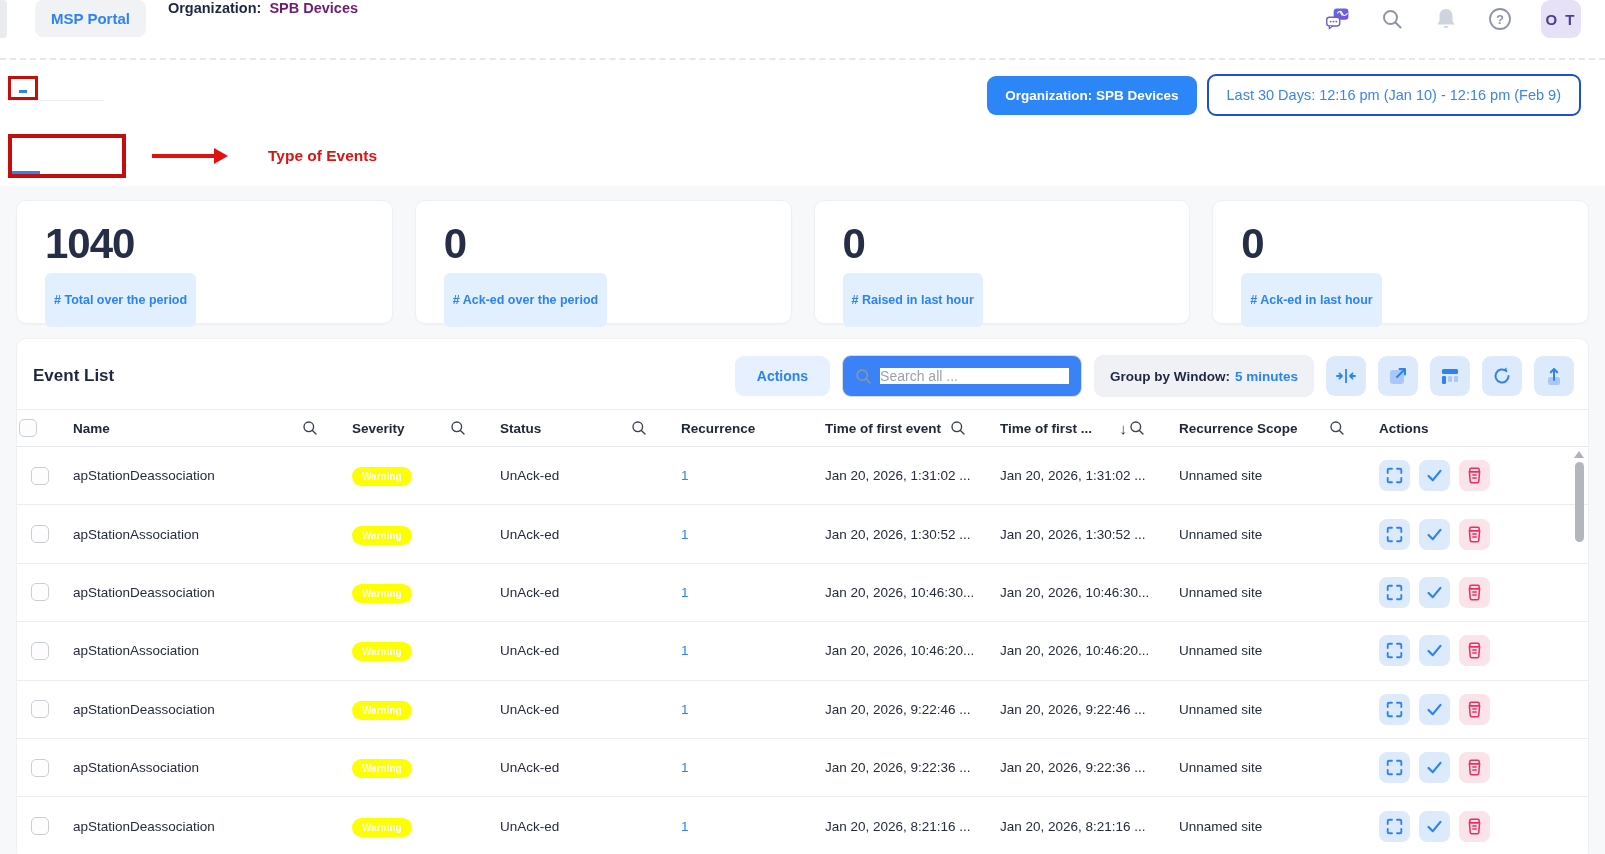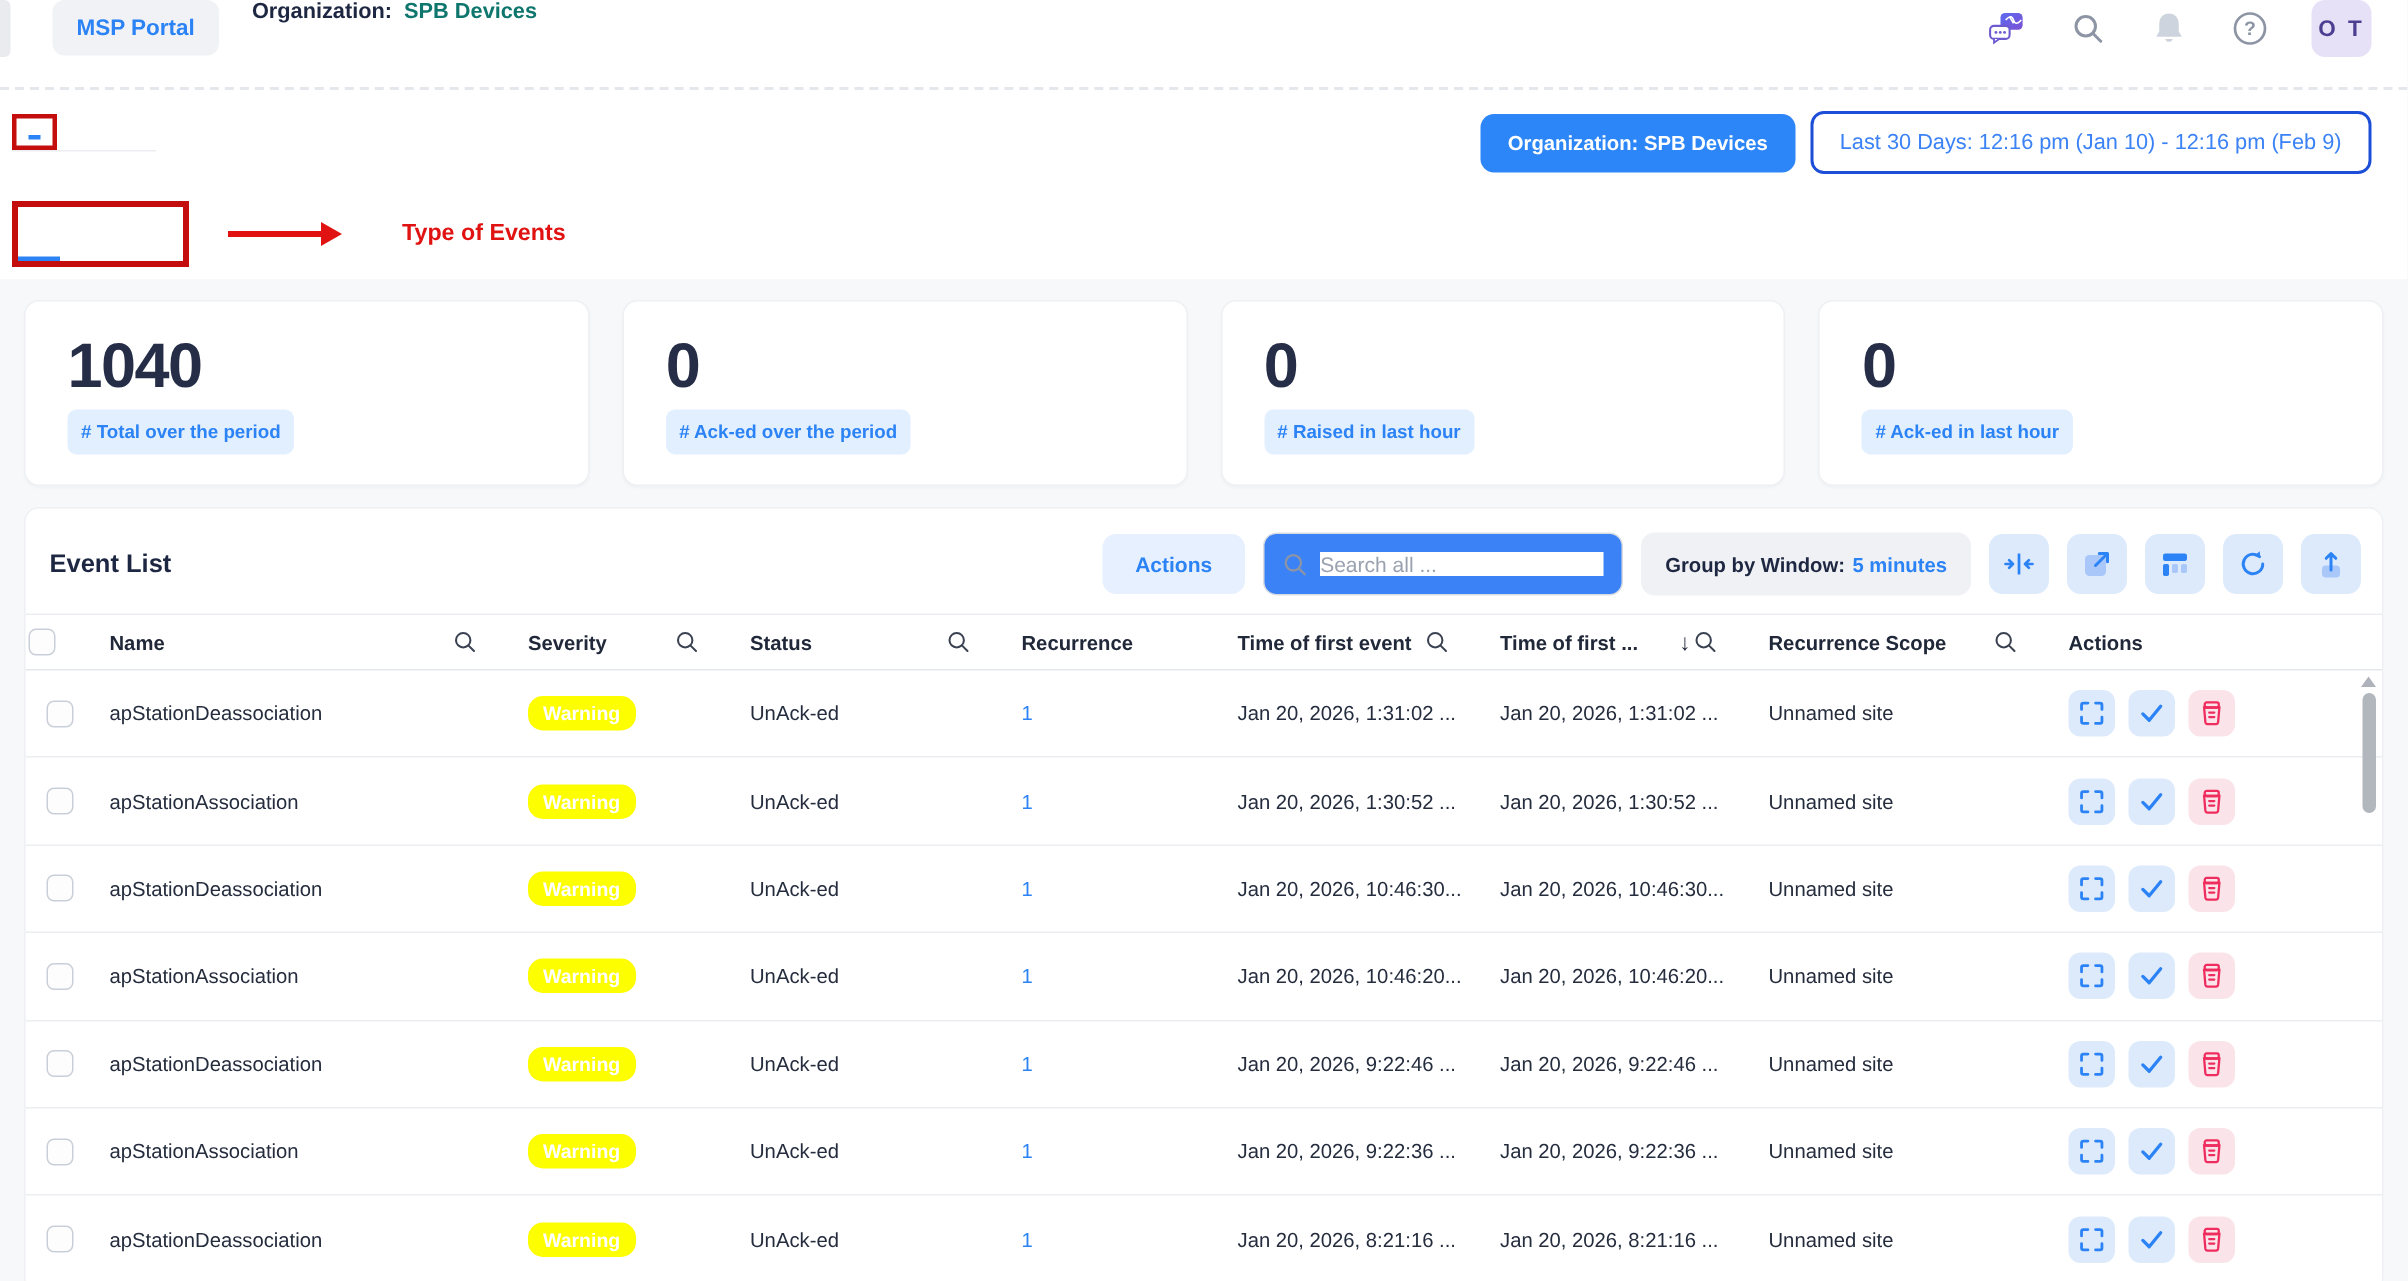--- a/index.html
+++ b/index.html
@@ -5,21 +5,21 @@
   * { margin:0; padding:0; box-sizing:border-box; }
   html,body { width:1605px; height:854px; overflow:hidden; background:#f7f8fa;
     font-family:"Liberation Sans","DejaVu Sans",sans-serif; color:#242c3d; }
 
   
   .topbar { background:#fff; height:58px; display:flex; align-items:flex-start; padding:0 24px 0 0; position:relative; }
   .edge-tab { width:7px; height:38px; background:#e9ebef; border-radius:0 4px 4px 0; margin-right:28px; }
   .msp-btn { background:#f1f2f5; border:none; border-radius:8px; color:#2c83f6; font-weight:bold;
     font-size:15px; padding:10px 16px; cursor:pointer; }
   .org-label { font-weight:bold; font-size:14.5px; color:#1e2742; margin-left:22px; }
-  .org-name { font-weight:bold; font-size:14.5px; color:#0f766e; margin-left:8px; text-decoration:none; cursor:pointer; }
+  .org-name { font-weight:bold; font-size:14.5px; color:#701a75; margin-left:8px; text-decoration:none; cursor:pointer; }
   .topbar-right { margin-left:auto; display:flex; align-items:center; gap:28px; }
   .tico { width:26px; height:26px; display:inline-flex; align-items:center; justify-content:center; cursor:pointer; }
   .avatar { width:40px; height:38px; background:#e7e1f7; color:#4c3f92; border-radius:9px; font-weight:bold;
     font-size:15px; display:flex; align-items:center; justify-content:center; letter-spacing:2px; cursor:pointer; }
 
   
   .tabsrow { background:#fff; border-top:2px dashed #e4e7eb; padding:14px 24px 0 8px; display:flex; align-items:flex-start; height:72px; }
   .tabs { display:flex; align-items:flex-end; border-bottom:1px solid #ebedf0; }
   .tab { font-size:15px; color:#4b5565; padding:10px 14px 13px 14px; cursor:pointer; border-bottom:3px solid transparent; white-space:nowrap; }
   .tab.active { color:#2c83f6; border-bottom-color:#2c83f6; }
@@ -40,21 +40,21 @@
   .red-arrow .line { width:62px; height:4px; background:#e01212; }
   .red-arrow .head { width:0; height:0; border-left:14px solid #e01212; border-top:8px solid transparent; border-bottom:8px solid transparent; }
   .annotation-text { color:#e01212; font-weight:bold; font-size:15.5px; margin-left:40px; }
 
   
   .content { padding:14px 16px 0 16px; }
   .stats { display:flex; gap:22px; }
   .stat-card { background:#fff; border:1px solid #eef0f3; border-radius:10px; flex:1; height:124px; padding:20px 28px; box-shadow:0 1px 2px rgba(30,40,70,.03); }
   .stat-value { font-size:42px; font-weight:800; color:#252d47; letter-spacing:-1px; line-height:1.1; }
   .stat-badge { display:inline-block; background:#e2efff; color:#2c83f6; font-weight:bold; font-size:12.5px;
-    border-radius:6px; padding:8px 9px; margin-top:6px; }
+    border-radius:6px; padding:20px 9px; margin-top:6px; }
 
   
   .panel { background:#fff; border:1px solid #eef0f3; border-radius:10px; margin-top:14px; height:524px; overflow:hidden; position:relative; }
   .panel-toolbar { display:flex; align-items:center; padding:16px 14px 12px 16px; }
   .panel-title { font-size:17px; font-weight:bold; color:#1e2742; }
   .toolbar-right { margin-left:auto; display:flex; align-items:center; gap:12px; }
   .actions-btn { background:#e7f0fe; color:#2c83f6; font-weight:bold; font-size:14px; border:none; border-radius:9px;
     padding:12px 22px; cursor:pointer; }
   .searchbox { display:flex; align-items:center; gap:8px; background:#3b82f6; border:1px solid #d9dde3; border-radius:9px;
     width:240px; height:42px; padding:0 12px; }
@@ -70,21 +70,21 @@
   .tgrid { display:grid; grid-template-columns:56px 279px 148px 181px 144px 175px 179px 200px 1fr; align-items:center; }
   .thead { border-top:1px solid #ebedf0; border-bottom:1px solid #e4e7eb; height:38px; }
   .th { display:flex; align-items:center; font-size:13.5px; font-weight:bold; color:#202839; padding-right:34px; }
   .th .mag { margin-left:auto; color:#3a4252; }
   .th .sortarrow { margin-left:auto; font-weight:normal; font-size:15px; color:#2a3142; margin-right:2px; }
   .th .sortarrow + .mag { margin-left:0; }
   .trow { height:58.4px; border-bottom:1px solid #ebedf0; }
   .td { font-size:13.5px; color:#242c3d; padding-right:10px; }
   .td-cb,.th-cb { display:flex; justify-content:center; }
   .cb { width:18px; height:18px; border:1.5px solid #c9cfd9; border-radius:5px; background:#fdfdfe; cursor:pointer; display:inline-block; }
-  .sev-badge { background:#fdff00; color:#fff; font-weight:bold; font-size:13px; border-radius:10px; padding:4px 10px; }
+  .sev-badge { background:#fdff00; color:#fff; font-weight:bold; font-size:10px; border-radius:10px; padding:4px 10px; }
   .rec-link { color:#2c83f6; text-decoration:none; cursor:pointer; }
   .td-actions { display:flex; gap:9px; }
   .rowbtn { width:31px; height:31px; border:none; border-radius:8px; display:inline-flex; align-items:center; justify-content:center; cursor:pointer; }
   .rowbtn.blue { background:#ddeafc; color:#2c83f6; }
   .rowbtn.pink { background:#fbe3ea; color:#ee2d5e; }
 
   
   .vscroll { position:absolute; right:4px; top:110px; bottom:2px; width:10px; }
   .vscroll .sb-up { width:0; height:0; border-left:5px solid transparent; border-right:5px solid transparent;
     border-bottom:7px solid #aeb2ba; margin:2px auto 4px auto; }

